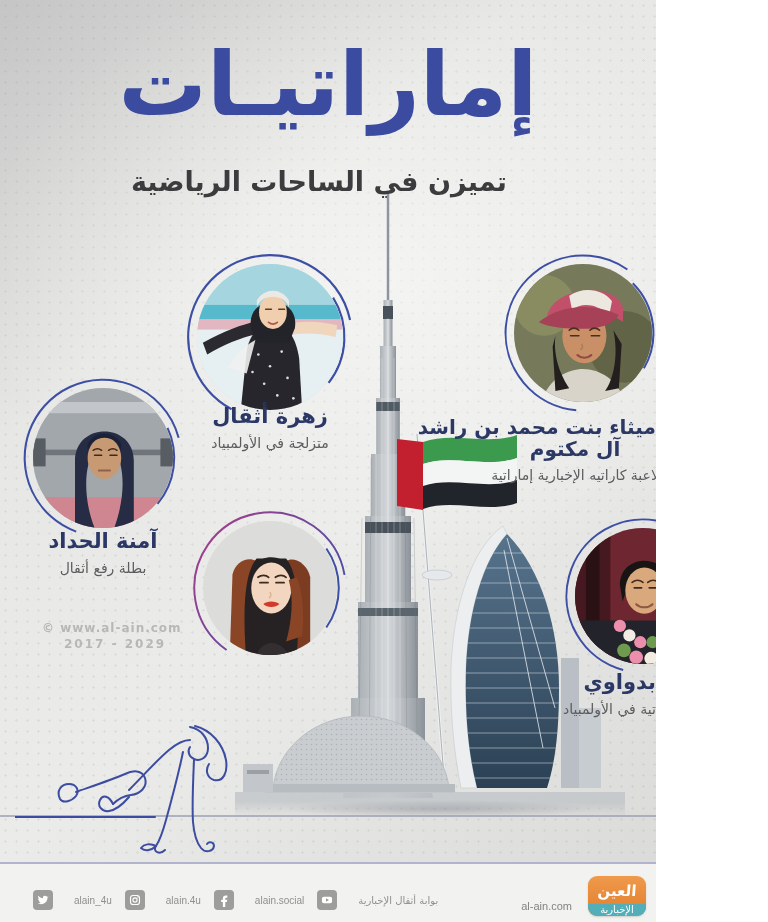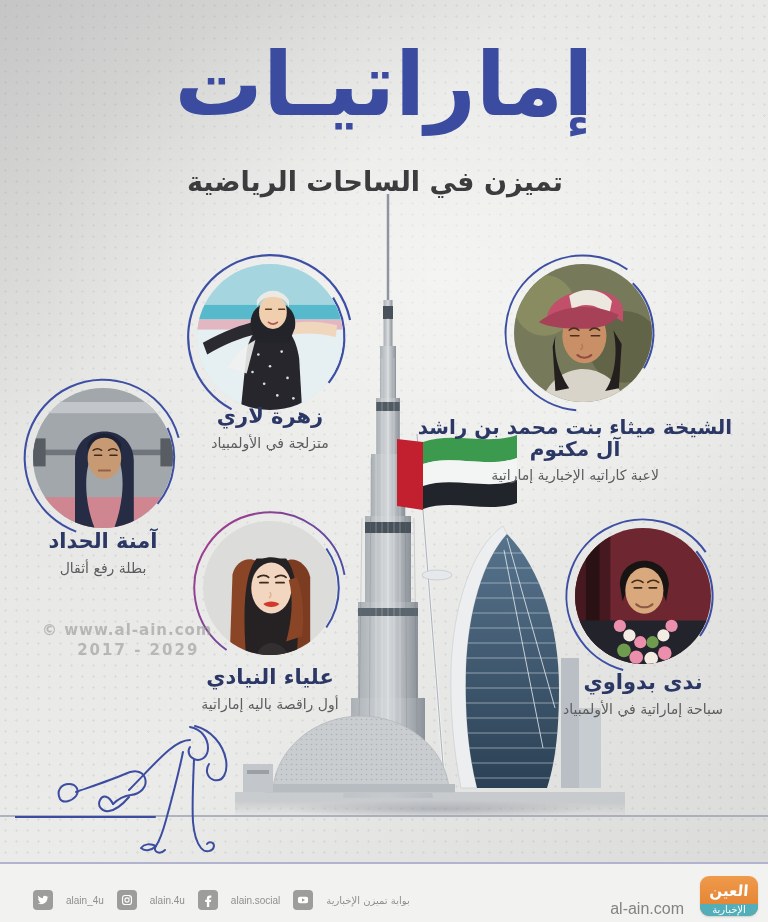--- a/index.html
+++ b/index.html
@@ -1,18 +1,18 @@
 <!DOCTYPE html>
 <html lang="ar"><head>
 <meta charset="utf-8">
 <style>
   html,body{margin:0;padding:0;}
   .poster{
     position:relative;
-    width:768px;height:922px;
+    width:656px;height:922px;
     overflow:hidden;
     font-family:"DejaVu Sans",sans-serif;
     background:
       radial-gradient(ellipse 620px 480px at 58% 30%, rgba(255,255,255,0.5), rgba(255,255,255,0) 65%),
       radial-gradient(rgba(150,150,148,0.16) 1.1px, transparent 1.3px),
       linear-gradient(140deg,#c4c5c4 0%,#e7e7e5 30%,#ebebe9 58%,#d9d9d7 100%);
     background-size:auto,11px 11px,auto;
   }
   
   .title{
@@ -54,35 +54,35 @@
   .p-nada  {left:556px;top:509px;width:174px;height:174px;}
   .p-nada   .photo{left:19px;top:19px;width:136px;height:136px;}
   .p-zahra-text {left:130px;top:405px;width:280px;}
   .p-maitha-text{left:405px;top:416px;width:340px;}
   .p-amna-text  {left:-27px;top:530px;width:260px;}
   .p-alia-text  {left:130px;top:666px;width:280px;}
   .p-nada-text  {left:493px;top:671px;width:300px;}
   
   .watermark{
     position:absolute;left:42px;top:620px;direction:ltr;
-    color:rgba(150,150,148,0.6);font-size:15px;font-weight:700;letter-spacing:1px;line-height:1.35;text-align:center;
+    color:rgba(150,150,148,0.6);font-size:12px;font-weight:700;letter-spacing:1px;line-height:1.35;
   }
   .watermark .wm2{padding-left:22px;letter-spacing:2px;}
   
   .footer{
     position:absolute;left:0;right:0;top:862px;height:60px;
     background:#f2f2f0;border-top:2px solid #b1b4cc;box-sizing:border-box;
   }
   .social{position:absolute;left:33px;top:26px;display:flex;align-items:center;gap:13px;}
-  .social-item{display:flex;align-items:center;gap:13px;cursor:pointer;}
+  .social-item{display:flex;align-items:center;gap:21px;cursor:pointer;}
   .sicon{width:20px;height:20px;border-radius:4px;background:#9d9d9b;display:flex;align-items:center;justify-content:center;}
   .sicon svg{width:14px;height:14px;display:block;}
   .slabel{color:#8f8f8d;font-size:10px;font-family:"Liberation Sans","DejaVu Sans",sans-serif;}
   .slabel.ar{direction:rtl;font-family:"DejaVu Sans",sans-serif;}
-  .site{position:absolute;right:84px;top:36px;color:#83837f;font-size:16px;
+  .site{position:absolute;right:84px;top:36px;color:#83837f;font-size:11px;
         font-family:"Liberation Sans","DejaVu Sans",sans-serif;cursor:pointer;}
   .brand{position:absolute;right:10px;top:12px;width:58px;height:40px;border-radius:9px;
          background:linear-gradient(180deg,#f09a4b,#e07e2d);overflow:hidden;
          box-shadow:0 1px 2px rgba(0,0,0,0.15);}
   .brand-top{position:absolute;left:0;right:0;top:2px;height:26px;color:#fff;
              font-weight:700;font-size:15px;text-align:center;direction:rtl;line-height:26px;
              transform:skewX(-4deg);}
   .brand-band{position:absolute;left:0;right:0;bottom:0;height:12px;background:#52aeb9;
               color:#fff;font-size:10px;text-align:center;direction:rtl;line-height:12px;}
 </style>
@@ -236,21 +236,21 @@
         <path d="M41 30 C 43 20,61 20,63 30 L 63 25 C 58 16,46 16,41 25 Z" fill="#ece9e4"></path>
         <g stroke="#5a3a28" stroke-width="1" fill="none" stroke-linecap="round">
           <path d="M47 31 h4"></path>
             <path d="M56 31 h4"></path>
         </g>
         <path d="M49 40 c2 1.5,4 1.5,6 0" stroke="#b05555" stroke-width="1.2" fill="none" stroke-linecap="round"></path>
       </svg>
     </div>
   </div>
   <div class="ptext p-zahra-text">
-    <div class="pname">زهرة لاري</div>
+    <div class="pname">زهرة أثقال</div>
     <div class="prole">متزلجة في الأولمبياد</div>
   </div>
 
   <div class="person p-maitha">
     <svg class="ring" viewBox="0 0 200 200">
       <circle cx="100" cy="100" r="88" pathLength="360" fill="none" stroke="#3d4fa4" stroke-width="2.3" stroke-dasharray="210 150" transform="rotate(95 100 100)"></circle>
       <circle cx="100" cy="100" r="80" pathLength="360" fill="none" stroke="#3d4fa4" stroke-width="2.3" stroke-dasharray="75 285" transform="rotate(-45 100 100)"></circle>
     </svg>
     <div class="photo">
       <svg viewBox="0 0 100 100">
@@ -336,24 +336,20 @@
           <path d="M42.5 46 h6"></path>
             <path d="M54.5 46 h6"></path>
           <path d="M41 42 c2.5 -2,6 -2,8 0"></path>
             <path d="M54 42 c2.5 -2,6 -2,8 0"></path>
         </g>
         <path d="M45 62 c2.5 3,9.5 3,12 0 c-2.5 -2.5,-9.5 -2.5,-12 0 Z" fill="#d23b2c"></path>
         <path d="M50 53 c1 2,1 3.5,-0.8 4.5" stroke="#d9b296" stroke-width="1" fill="none"></path>
         <path d="M40 100 C44 88,58 88,64 100 Z" fill="#332e2f"></path>
       </svg>
     </div>
-  </div>
-  <div class="ptext p-alia-text">
-    <div class="pname">علياء النيادي</div>
-    <div class="prole">أول راقصة باليه إماراتية</div>
   </div>
 
   <div class="person p-nada">
     <svg class="ring" viewBox="0 0 200 200">
       <circle cx="100" cy="100" r="88" pathLength="360" fill="none" stroke="#3d4fa4" stroke-width="2.3" stroke-dasharray="220 140" transform="rotate(105 100 100)"></circle>
       <circle cx="100" cy="100" r="80" pathLength="360" fill="none" stroke="#3d4fa4" stroke-width="2.3" stroke-dasharray="75 285" transform="rotate(-40 100 100)"></circle>
     </svg>
     <div class="photo">
       <svg viewBox="0 0 100 100">
         <rect width="100" height="100" fill="#6e2731"></rect>
@@ -437,21 +433,21 @@
         </span>
         <span class="slabel">alain.social</span>
       </div>
       <div class="social-item">
         <span class="sicon">
           <svg viewBox="0 0 100 100">
             <rect x="14" y="26" width="72" height="48" rx="13" fill="#fff"></rect>
             <polygon points="43,38 43,62 64,50" fill="#9d9d9b"></polygon>
           </svg>
         </span>
-        <span class="slabel ar">بوابة تميزن الإخبارية</span>
+        <span class="slabel ar">بوابة أثقال الإخبارية</span>
       </div>
     </div>
     <div class="site">al-ain.com</div>
     <div class="brand">
       <div class="brand-top">العين</div>
       <div class="brand-band">الإخبارية</div>
     </div>
   </div>
 
 </div>

